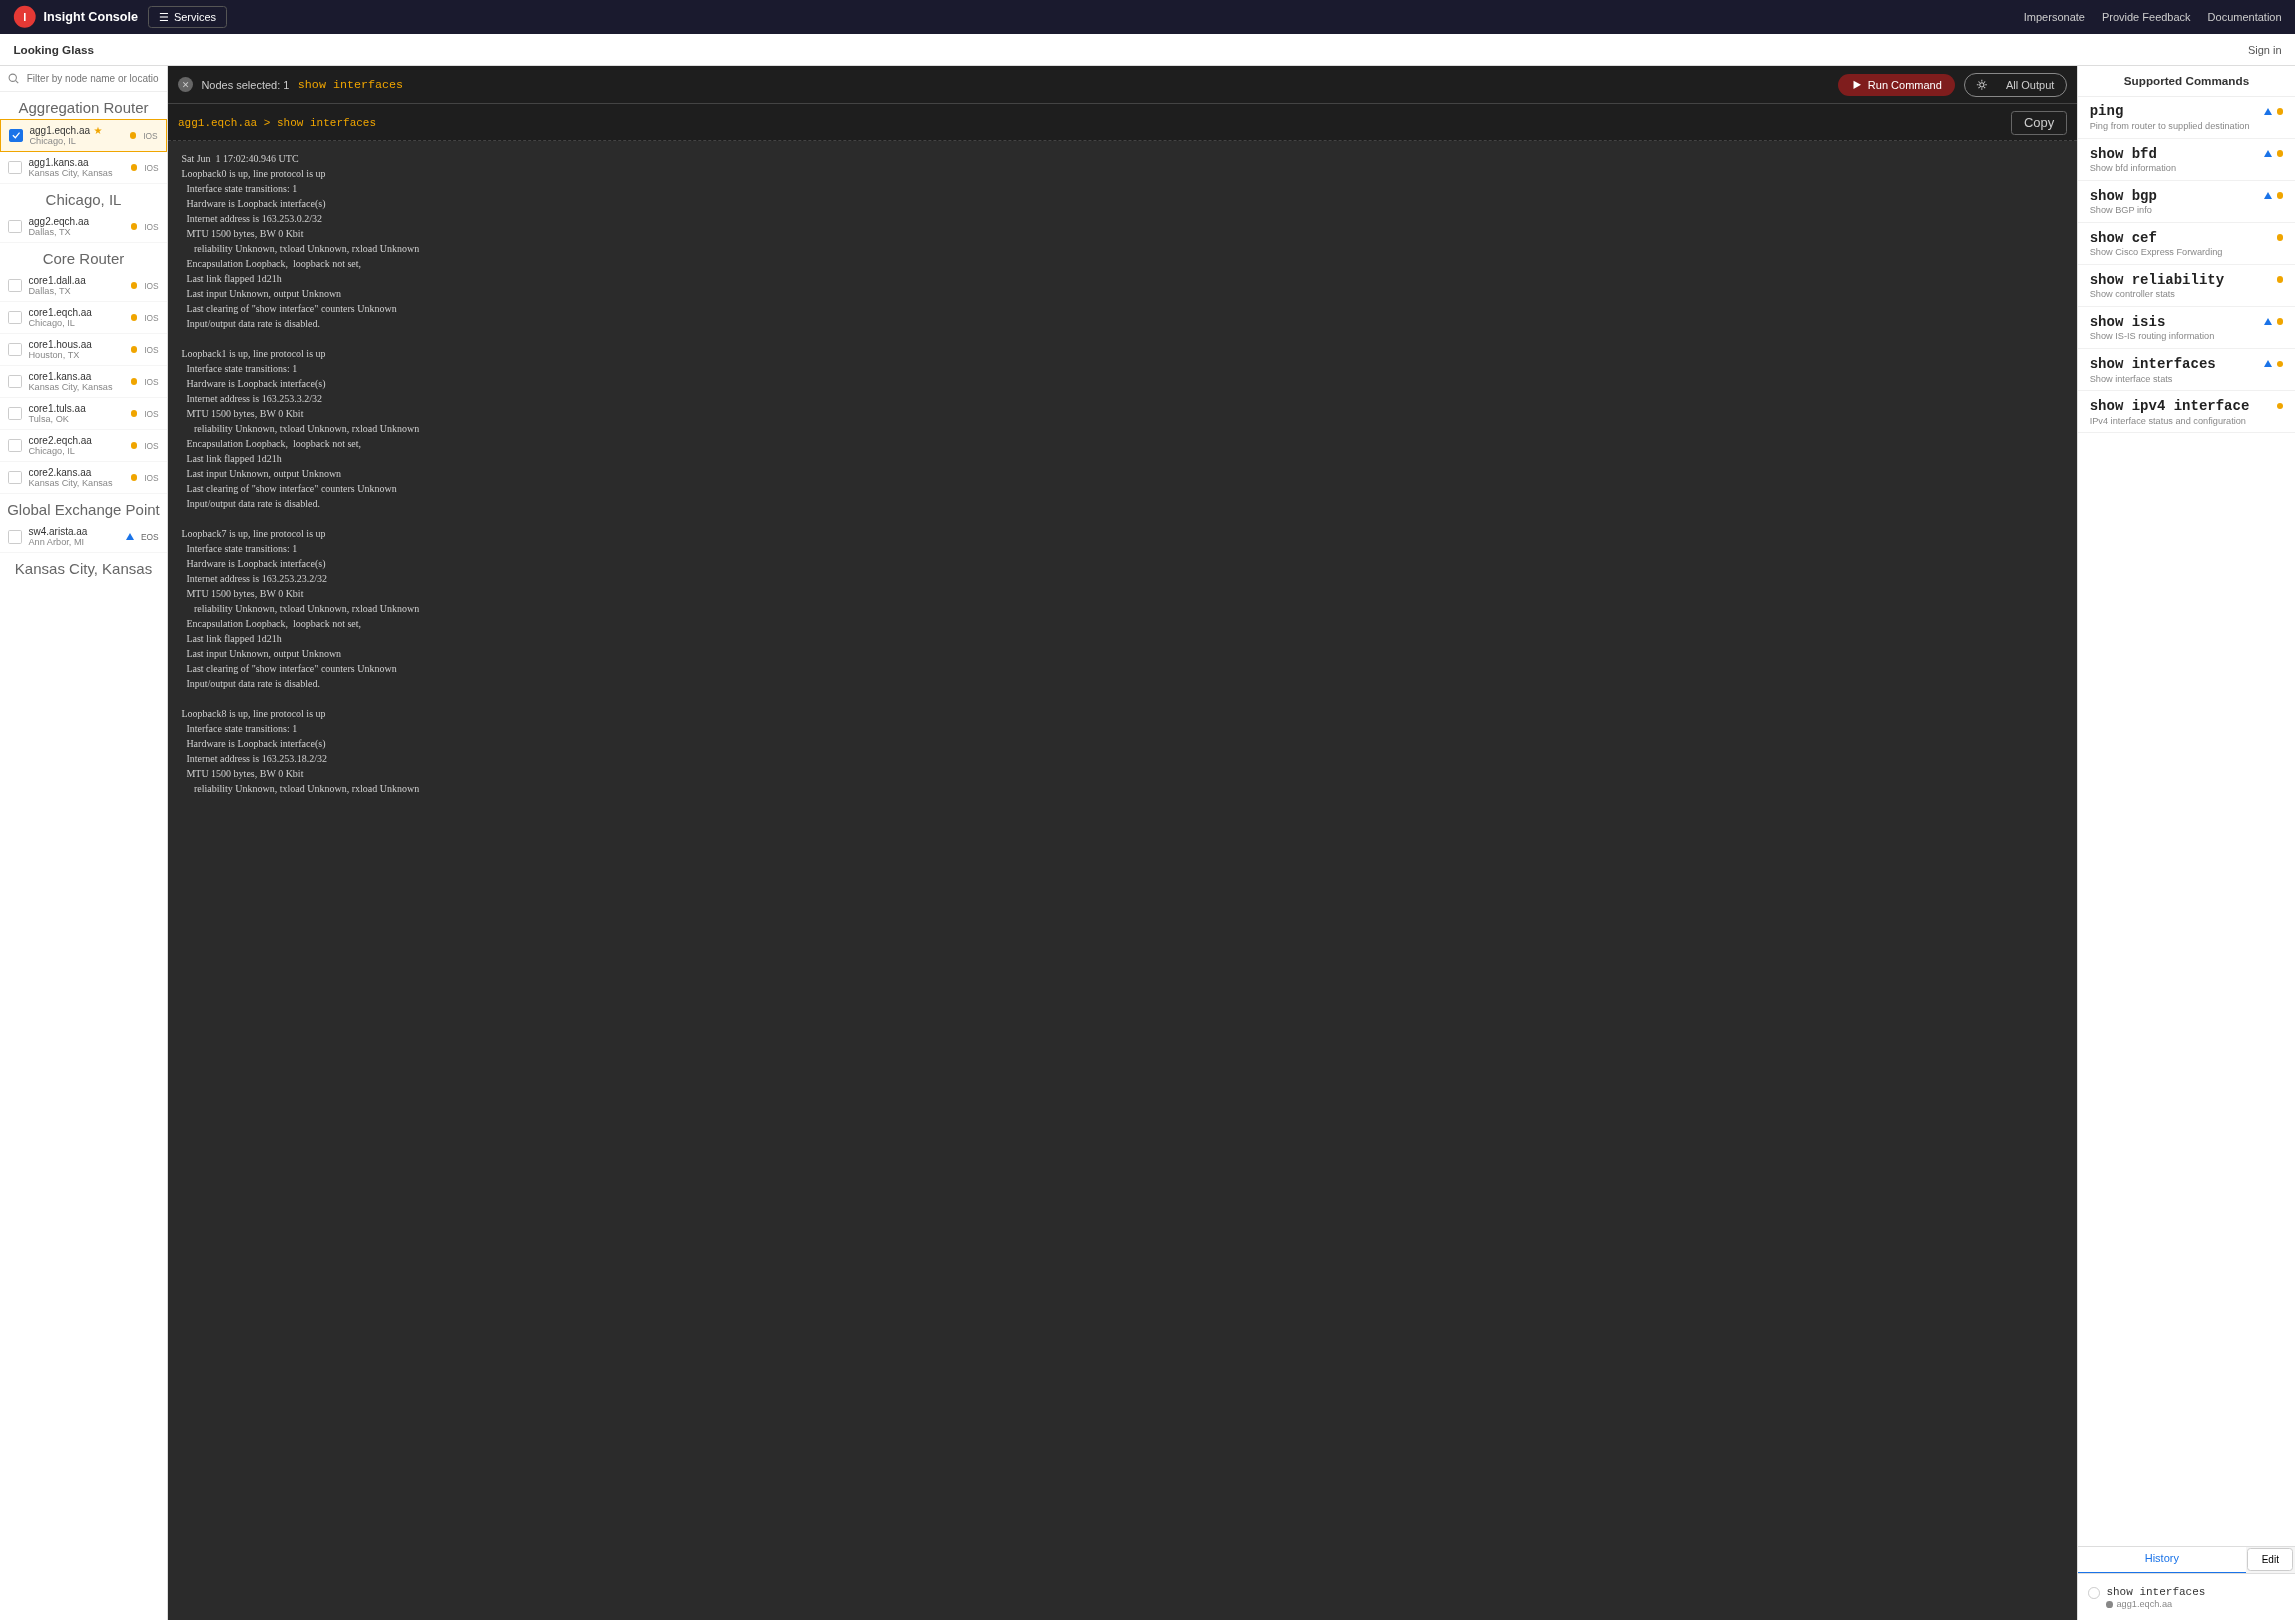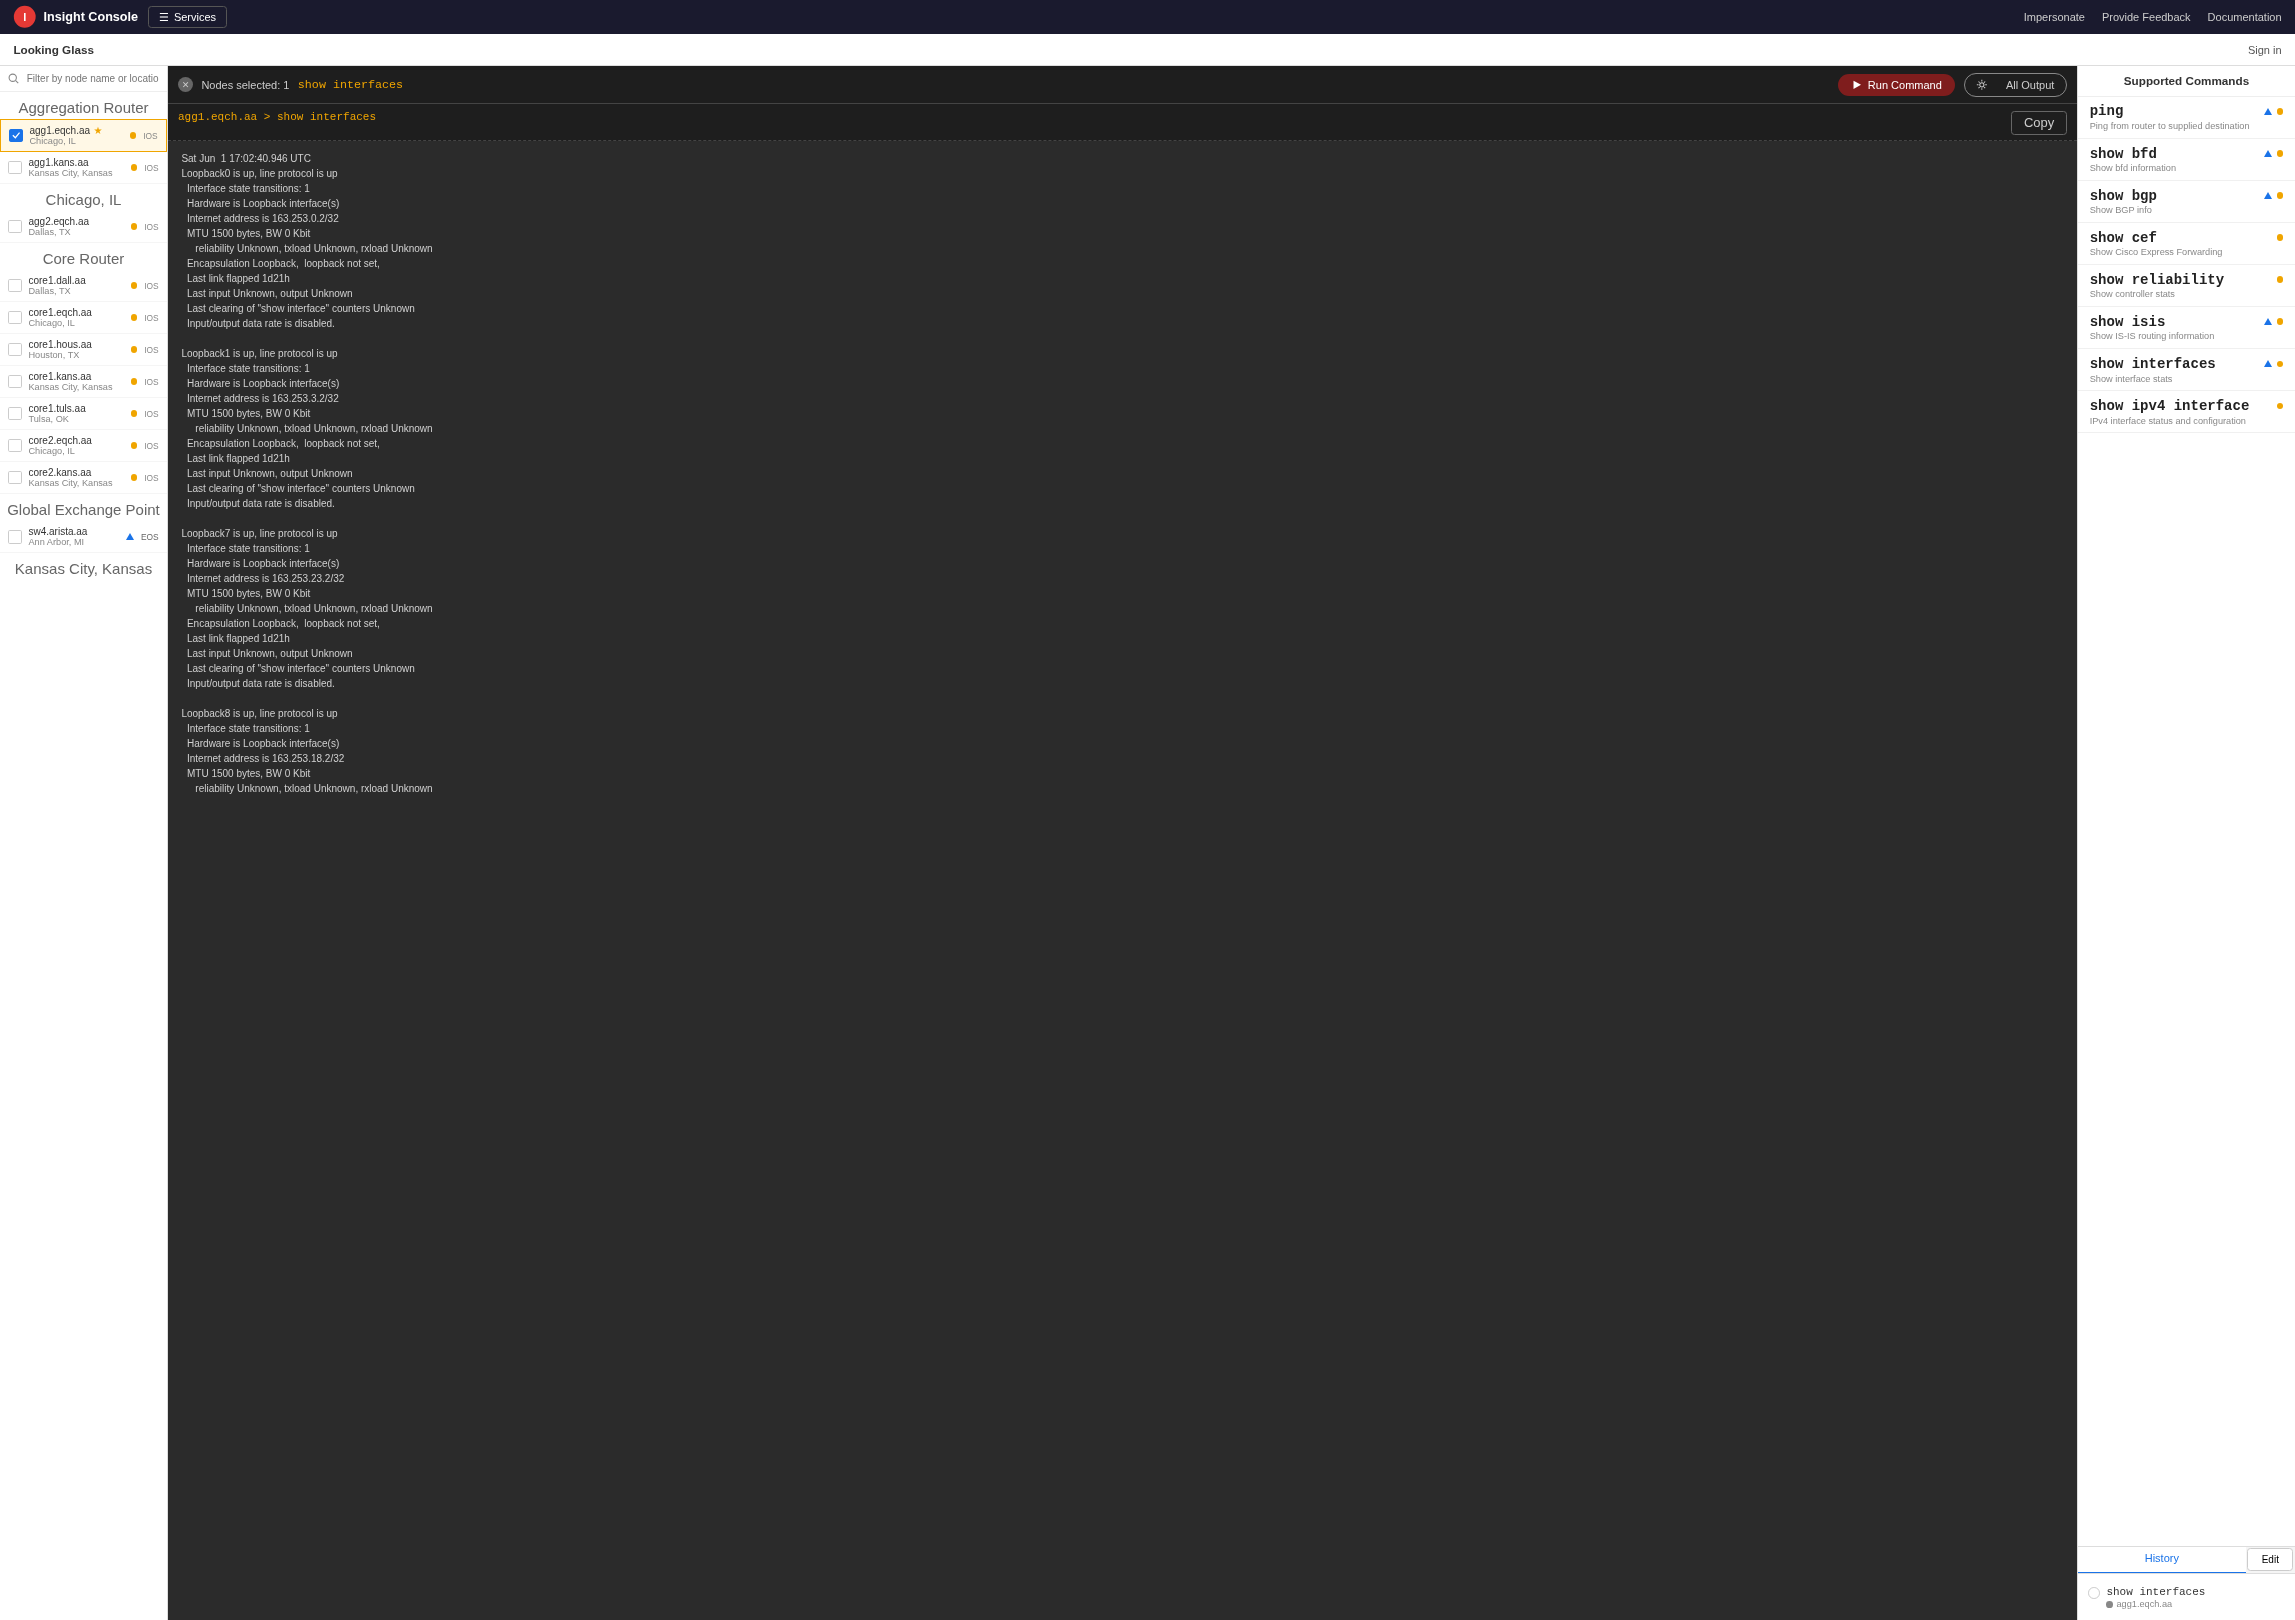--- a/index.html
+++ b/index.html
@@ -189,38 +189,38 @@
       display: flex;
       align-items: center;
       gap: 18px;
       flex-shrink: 0;
     }
     .output-header {
       background: #1e1e1e;
       padding: 6.7px 10px 5px;
       display: flex;
       justify-content: space-between;
-      align-items: flex-start;
+      align-items: center;
       border-bottom: 0.8px dashed #444;
     }
     .output-node { color: #f0a500; font-family: 'Courier New', monospace; font-size: 11px; }
     .copy-btn {
       background: transparent;
       border: 0.8px solid #666;
       color: #ccc;
       padding: 3.4px 11.7px;
       border-radius: 3.4px;
       cursor: pointer;
       font-size: 13px;
     }
     .terminal-output {
       flex: 1;
       overflow-y: auto;
       padding: 10px 13.4px;
-      font-family: Liberation Sans, sans-serif;
+      font-family: Liberation Serif, serif;
       font-size: 10px;
       color: #d0d0d0;
       line-height: 1.5;
       background: #2b2b2b;
       white-space: pre-wrap;
     }
 
     
     .right-panel {
       width: 218px;

